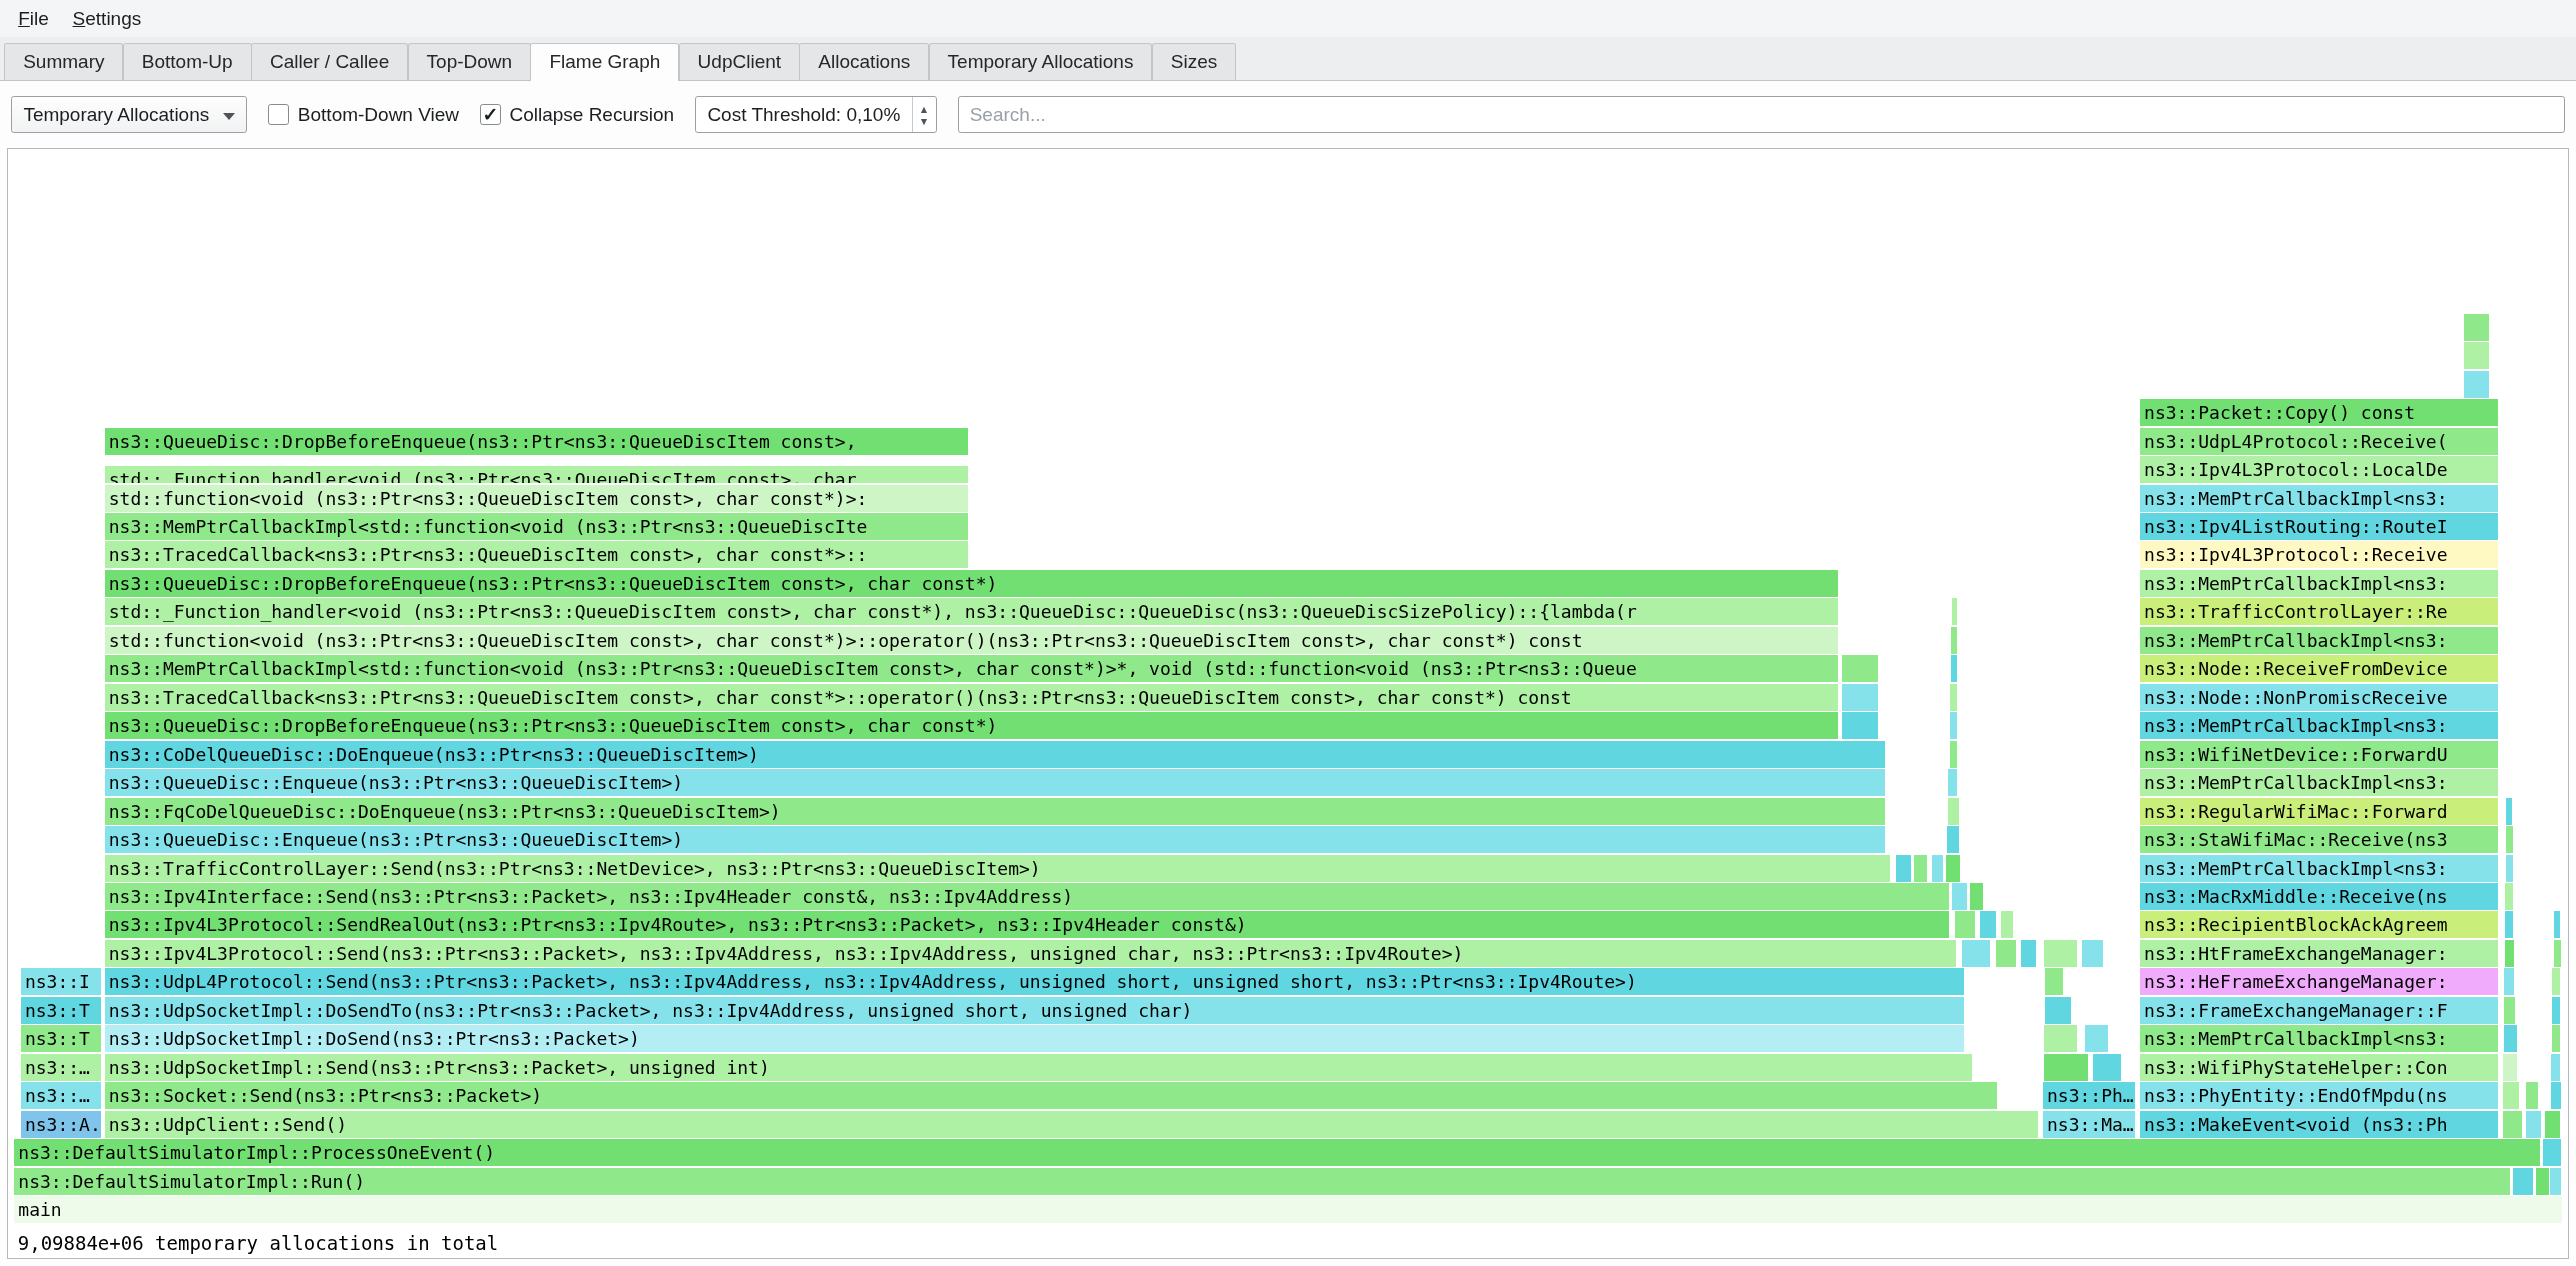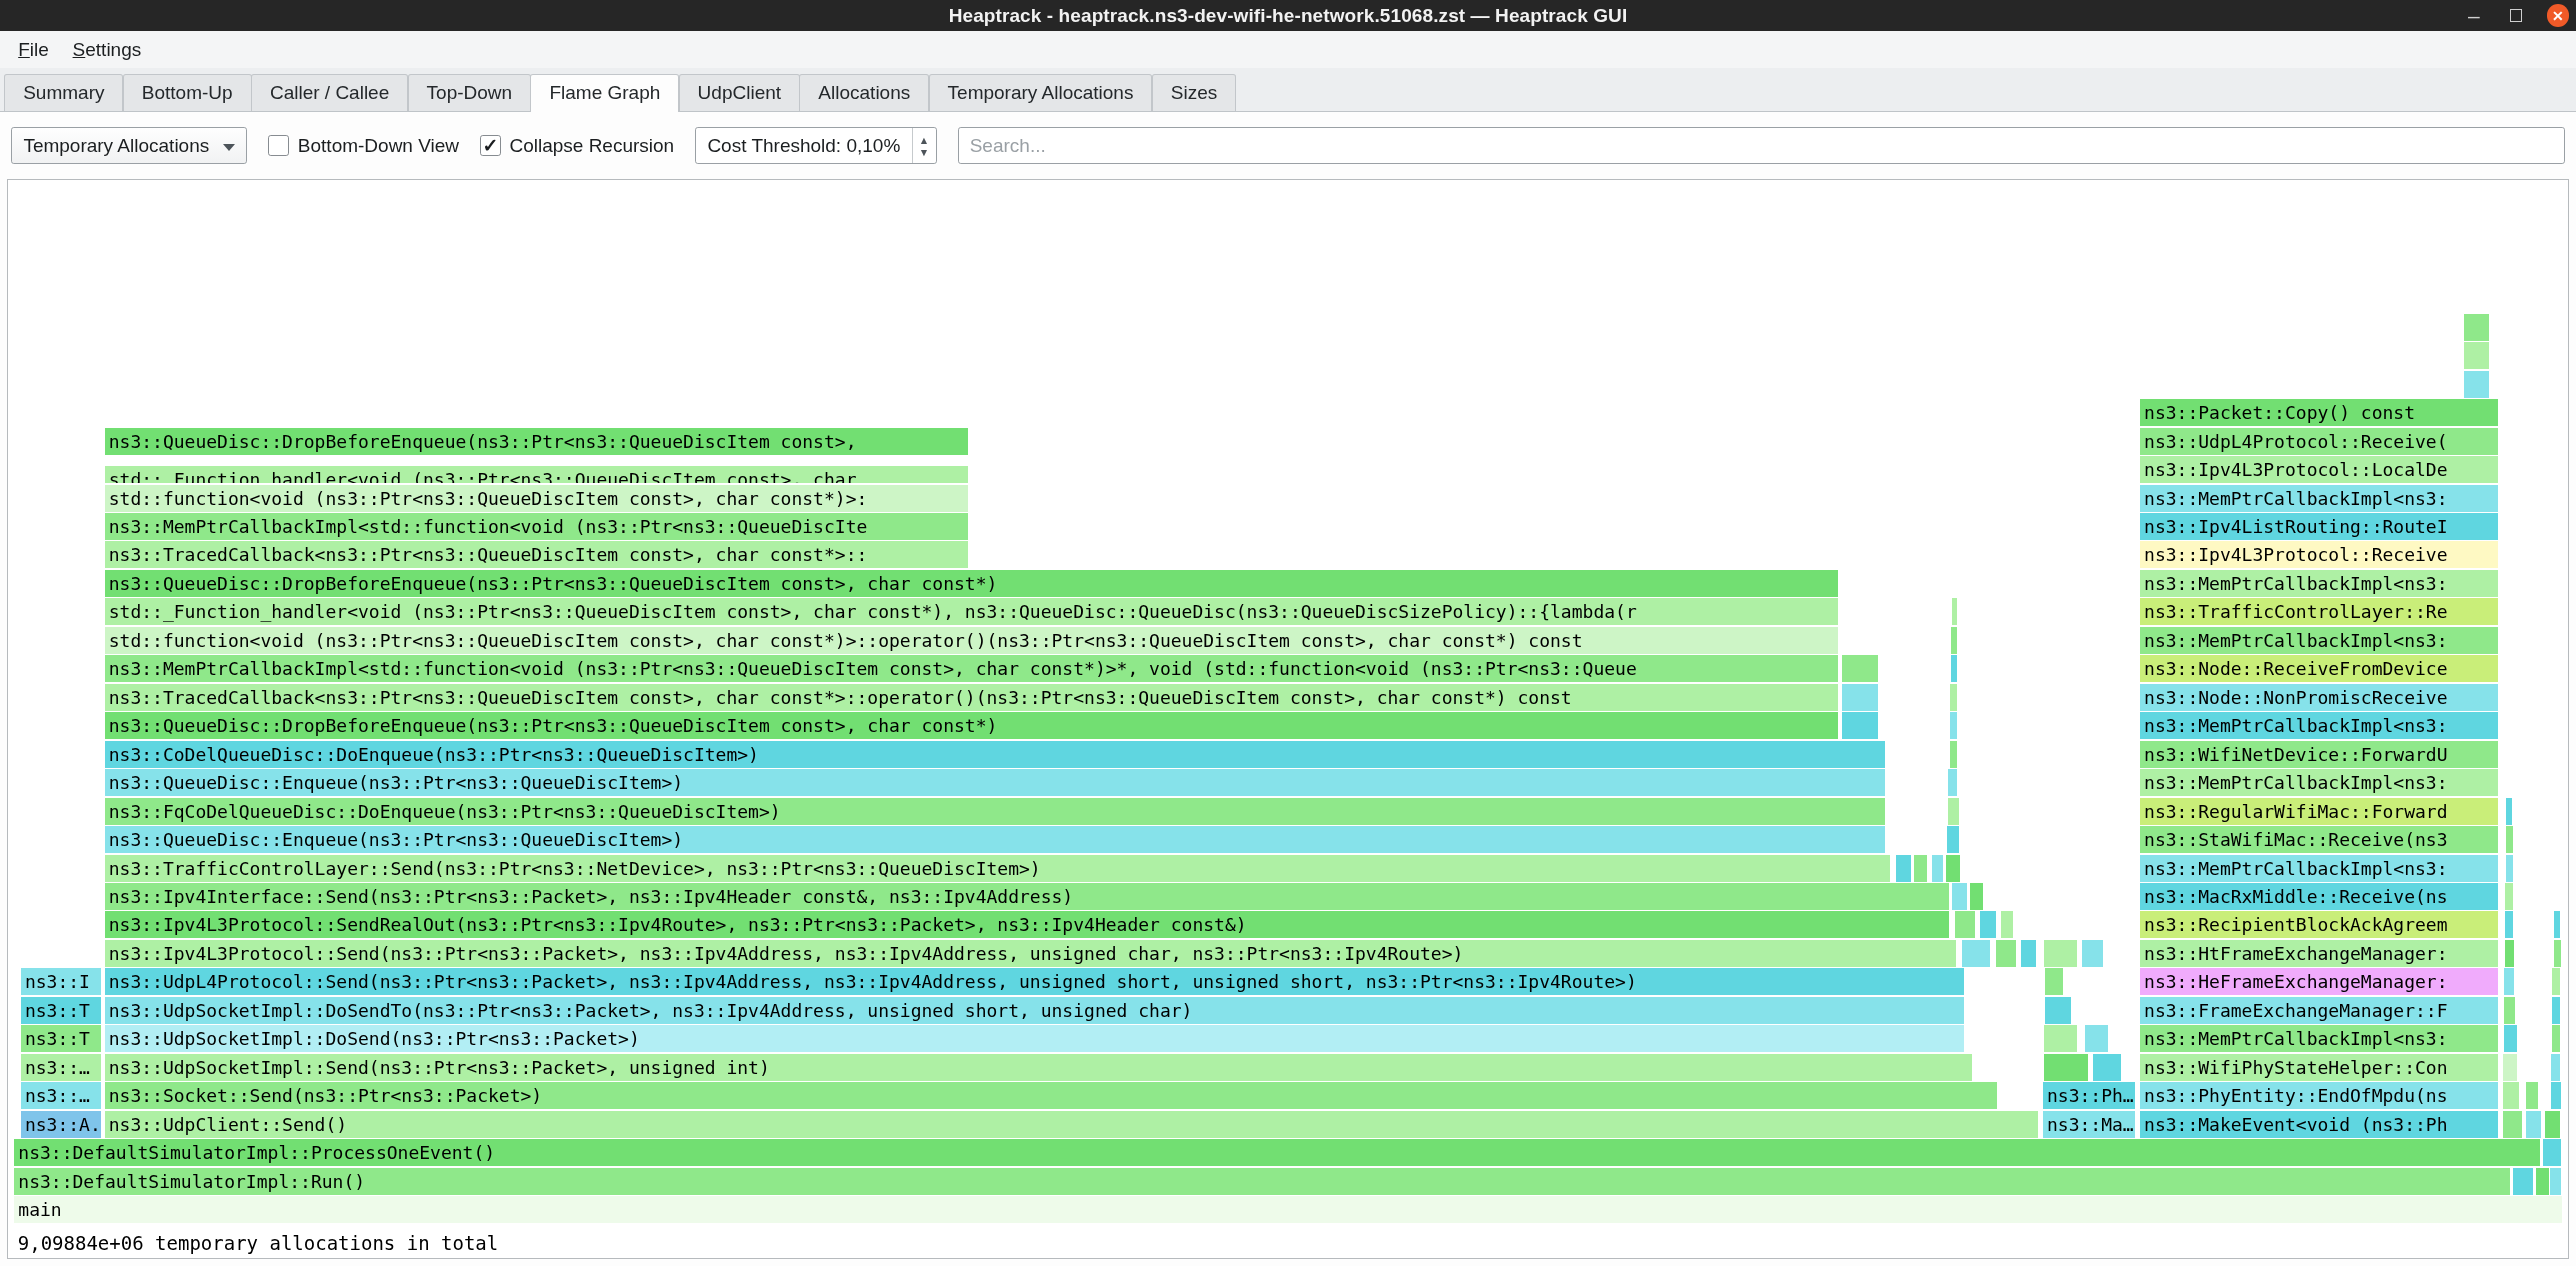--- a/index.html
+++ b/index.html
@@ -74,34 +74,20 @@
     font: 18px/27px "DejaVu Sans Mono", monospace; color: #000;
     white-space: nowrap; overflow: hidden; padding-left: 4.2px; cursor: pointer;
   }
   .status { position: absolute; left: 9.8px; bottom: 4.2px; font: 19px "DejaVu Sans Mono", monospace; color: #000; }
 </style>
 </head>
 <body>
 
 <div class="window">
 
-  <div class="titlebar">
-    <div class="title-text">Heaptrack - heaptrack.ns3-dev-wifi-he-network.51068.zst — Heaptrack GUI</div>
-    <div class="win-controls">
-      <span class="win-btn">
-          <span class="min-glyph">–</span>
-        </span>
-      <span class="win-btn">
-          <span class="max-glyph"></span>
-        </span>
-      <span class="win-btn">
-          <span class="close-circle">✕</span>
-        </span>
-    </div>
-  </div>
 
   <div class="menubar">
       <div class="menu-item">File</div>
       <div class="menu-item">Settings</div>
     </div>
 
   <div class="tabbar">
       <div class="tab">Summary</div>
       <div class="tab">Bottom-Up</div>
       <div class="tab">Caller / Callee</div>

